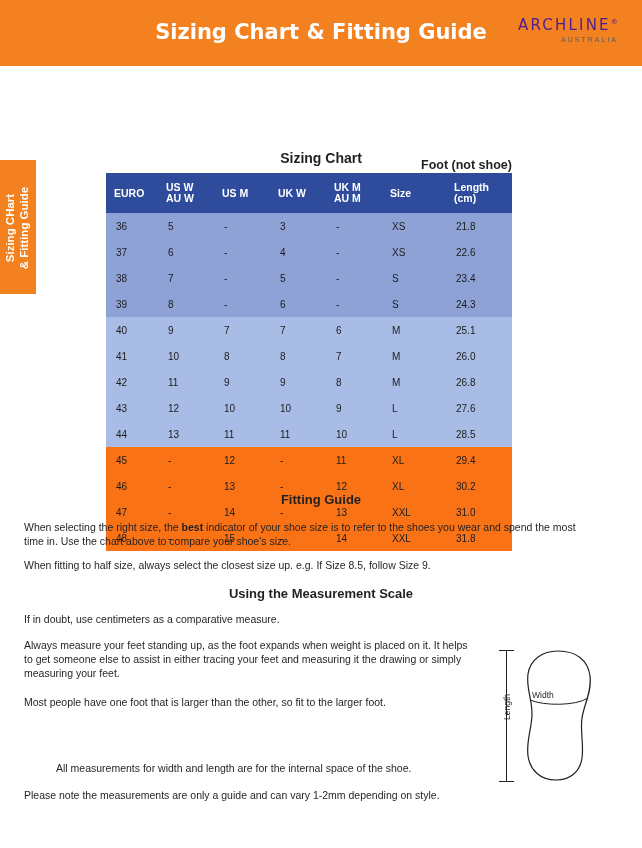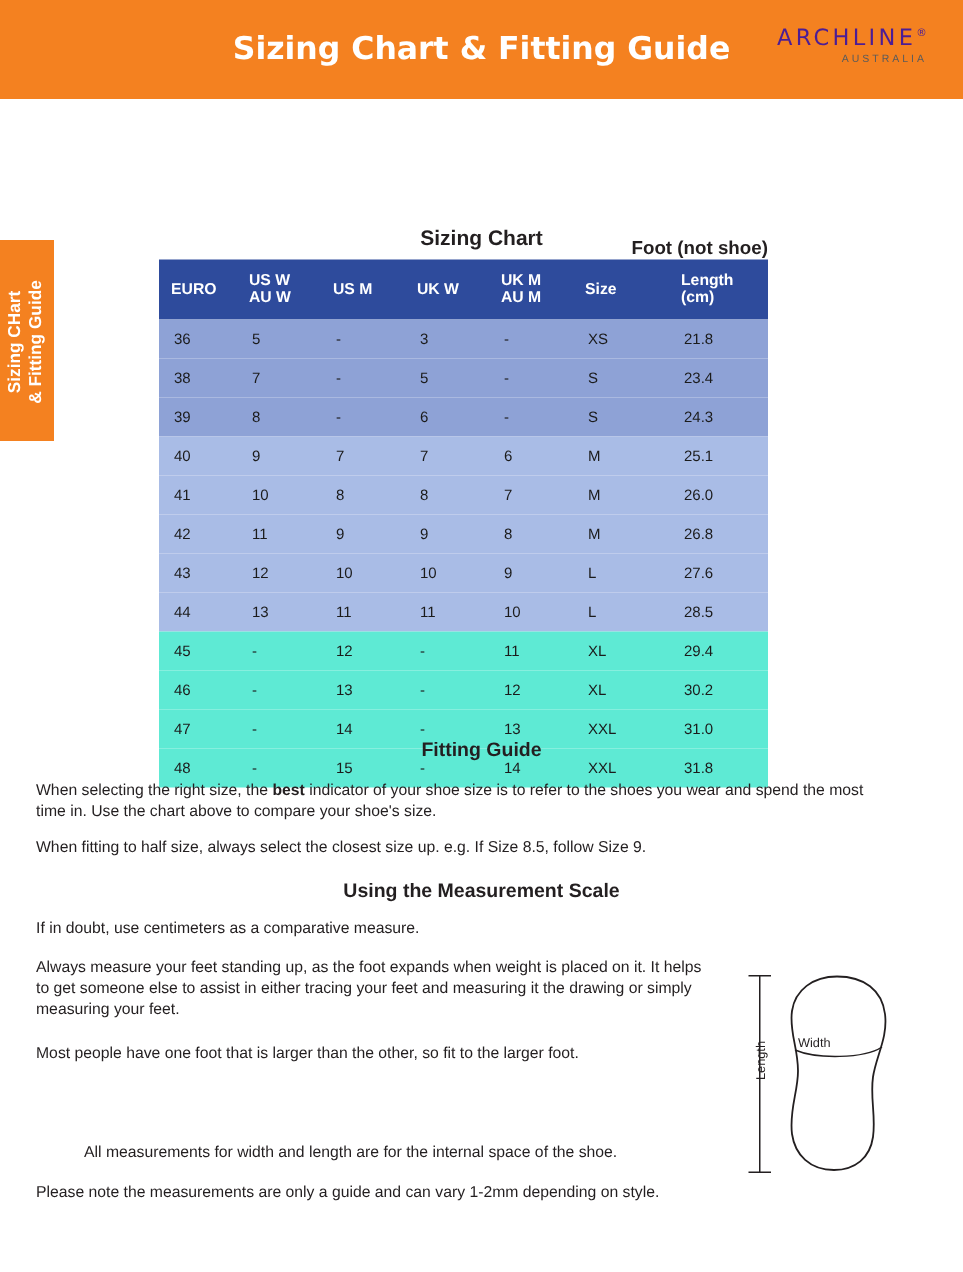--- a/index.html
+++ b/index.html
@@ -147,21 +147,21 @@
     color: #1b1b1b;
     padding: 4px 0 4px 10px;
     height: 18px;
     vertical-align: middle;
   }
   table.sizing td.len {
     padding-left: 12px;
   }
   tr.band-a td { background: #8ea2d6; }
   tr.band-b td { background: #a9bce6; }
-  tr.band-c td { background: #5eead4; }
+  tr.band-c td { background: #f97316; }
 
   
   .section-title {
     position: absolute;
     width: 642px;
     text-align: center;
     font-size: 13px;
     font-weight: bold;
   }
   #fitting-title { left: 0; top: 492px; }
@@ -274,20 +274,29 @@
       <tr class="band-a">
         <td>36</td>
         <td>5</td>
         <td>-</td>
         <td>3</td>
         <td>-</td>
         <td>XS</td>
         <td class="len">21.8</td>
       </tr>
       <tr class="band-a">
+        <td>37</td>
+        <td>6</td>
+        <td>-</td>
+        <td>4</td>
+        <td>-</td>
+        <td>XS</td>
+        <td class="len">22.6</td>
+      </tr>
+      <tr class="band-a">
         <td>38</td>
         <td>7</td>
         <td>-</td>
         <td>5</td>
         <td>-</td>
         <td>S</td>
         <td class="len">23.4</td>
       </tr>
       <tr class="band-a">
         <td>39</td>

